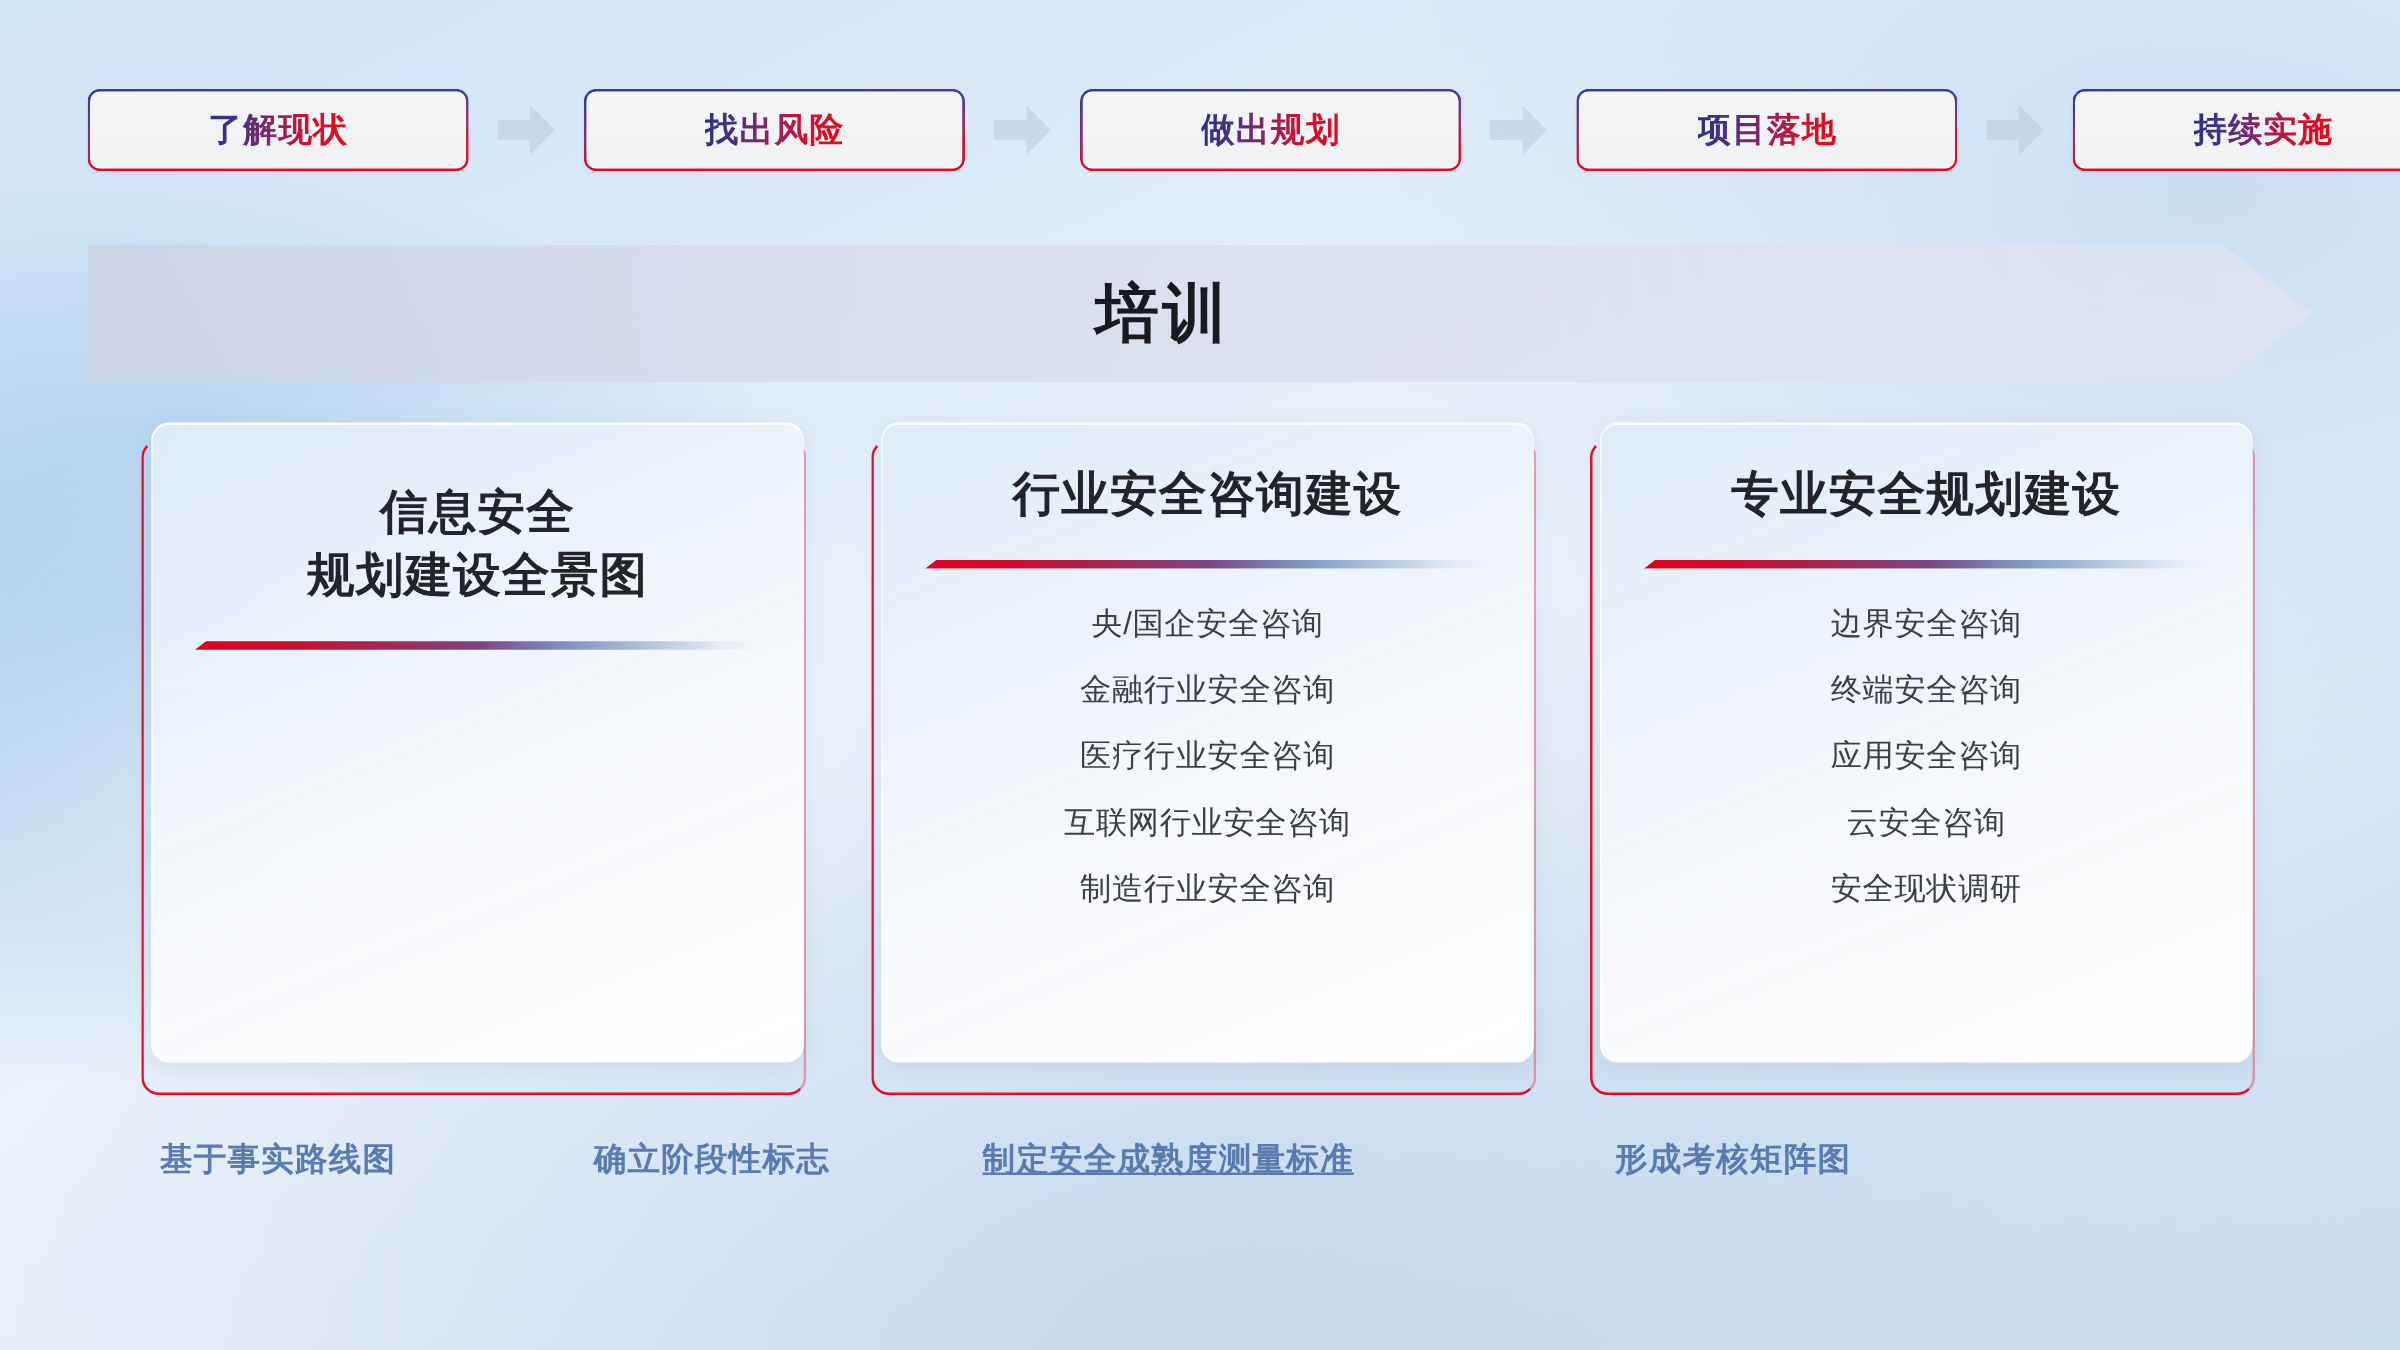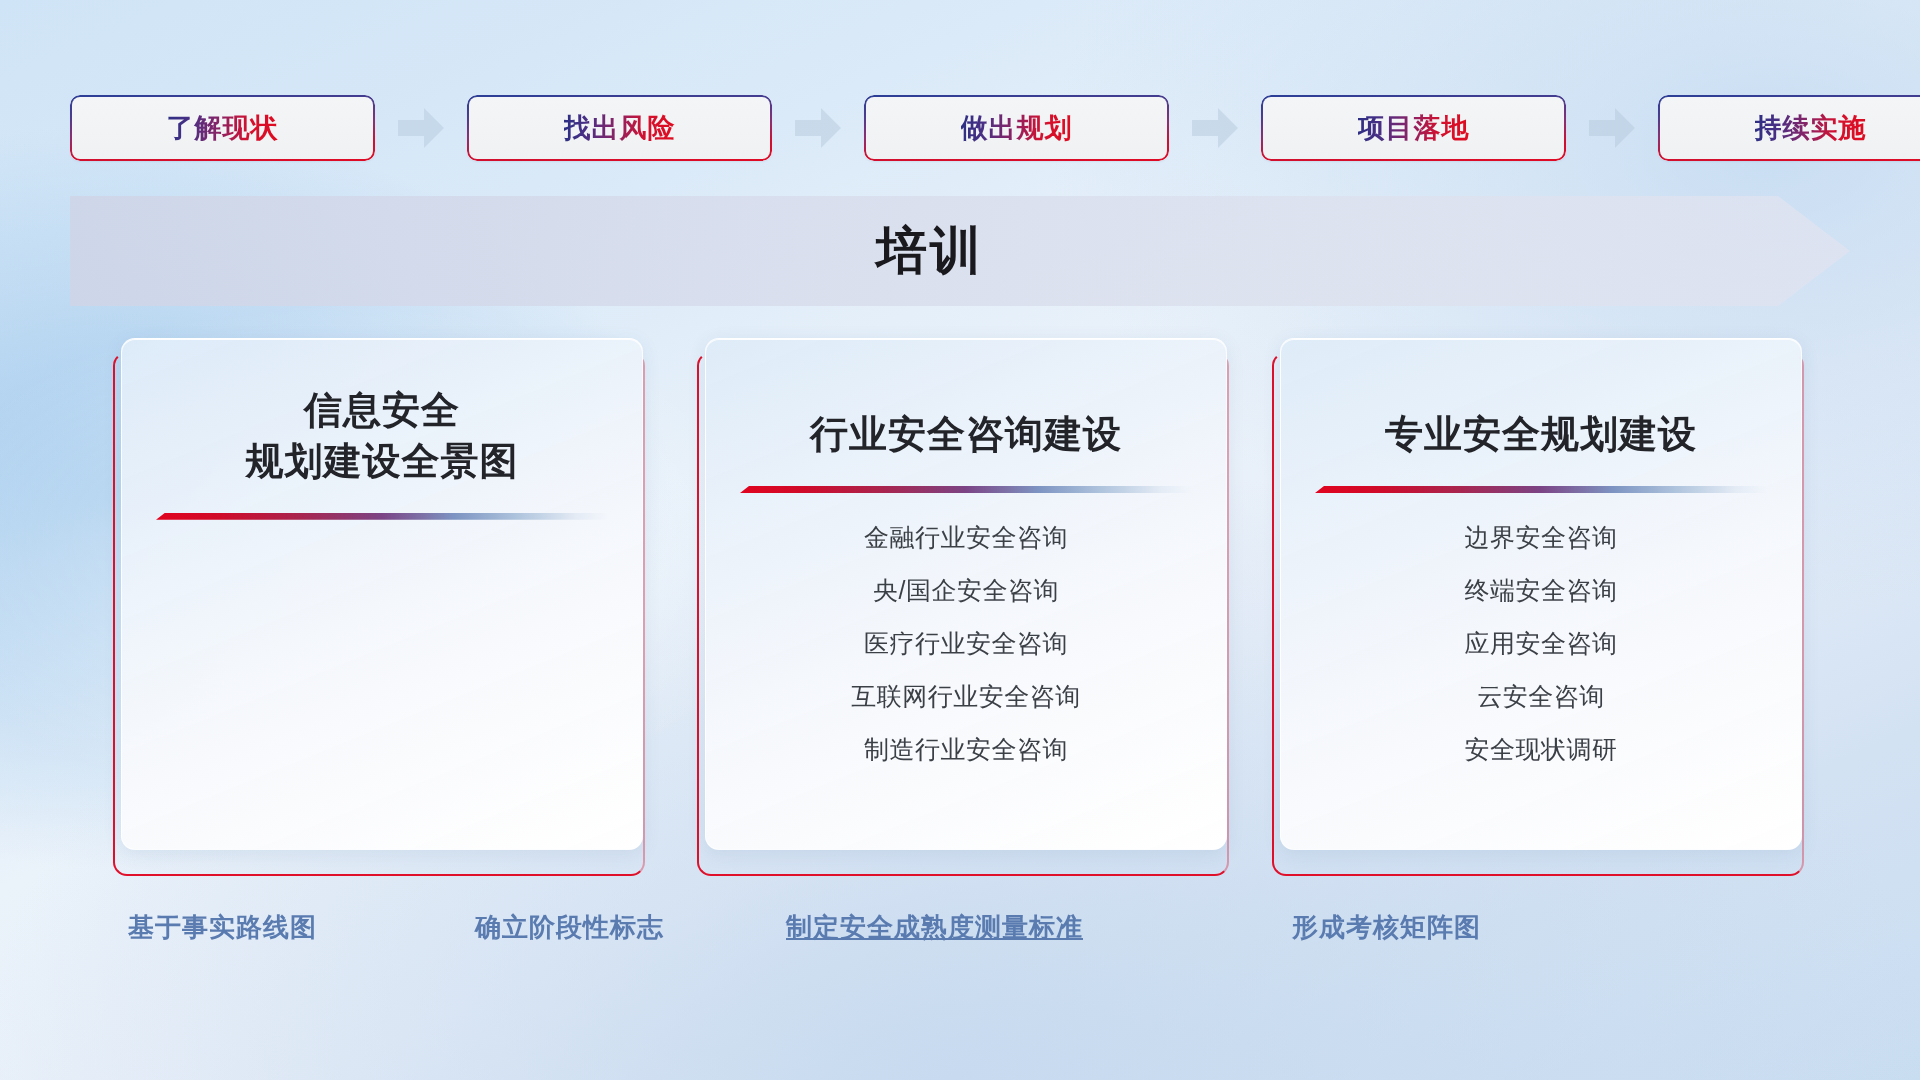--- a/index.html
+++ b/index.html
@@ -30,21 +30,21 @@
     left: -100px; top: 300px;
     width: 900px; height: 520px;
     background: radial-gradient(ellipse at center, rgba(255,255,255,0.55) 0%, rgba(255,255,255,0) 70%);
     pointer-events: none;
   }
 
   
   .steps-row {
     position: absolute;
     left: 70px;
-    top: 92px;
+    top: 68px;
     width: 1780px;
     height: 72px;
     display: flex;
     align-items: center;
     gap: 16px;
   }
 
   .step-box {
     position: relative;
     flex: 0 0 auto;
@@ -186,21 +186,21 @@
     padding-top: 46px;
     text-align: center;
     font-size: 38px;
     font-weight: 700;
     line-height: 1.34;
     color: #22242a;
     letter-spacing: 1px;
     white-space: pre-line;
   }
   .card-wrap.c2 .card-title,
-  .card-wrap.c3 .card-title { padding-top: 70px; }
+  .card-wrap.c3 .card-title { padding-top: 32px; }
 
   .card-rule {
     position: relative;
     margin: 26px auto 0 auto;
     width: 452px;
     height: 7px;
     background: linear-gradient(90deg,
         #e0041f 0%,
         #d00a29 14%,
         #a8254f 32%,
@@ -314,22 +314,22 @@
         <div class="card-rule"></div>
       </div>
     </div>
 
     <div class="card-wrap c2">
       <div class="card-accent"></div>
       <div class="card">
         <h2 class="card-title">行业安全咨询建设</h2>
         <div class="card-rule"></div>
         <ul class="card-list">
+          <li>央/国企安全咨询</li>
           <li>金融行业安全咨询</li>
-          <li>央/国企安全咨询</li>
           <li>医疗行业安全咨询</li>
           <li>互联网行业安全咨询</li>
           <li>制造行业安全咨询</li>
         </ul>
       </div>
     </div>
 
     <div class="card-wrap c3">
       <div class="card-accent"></div>
       <div class="card">

